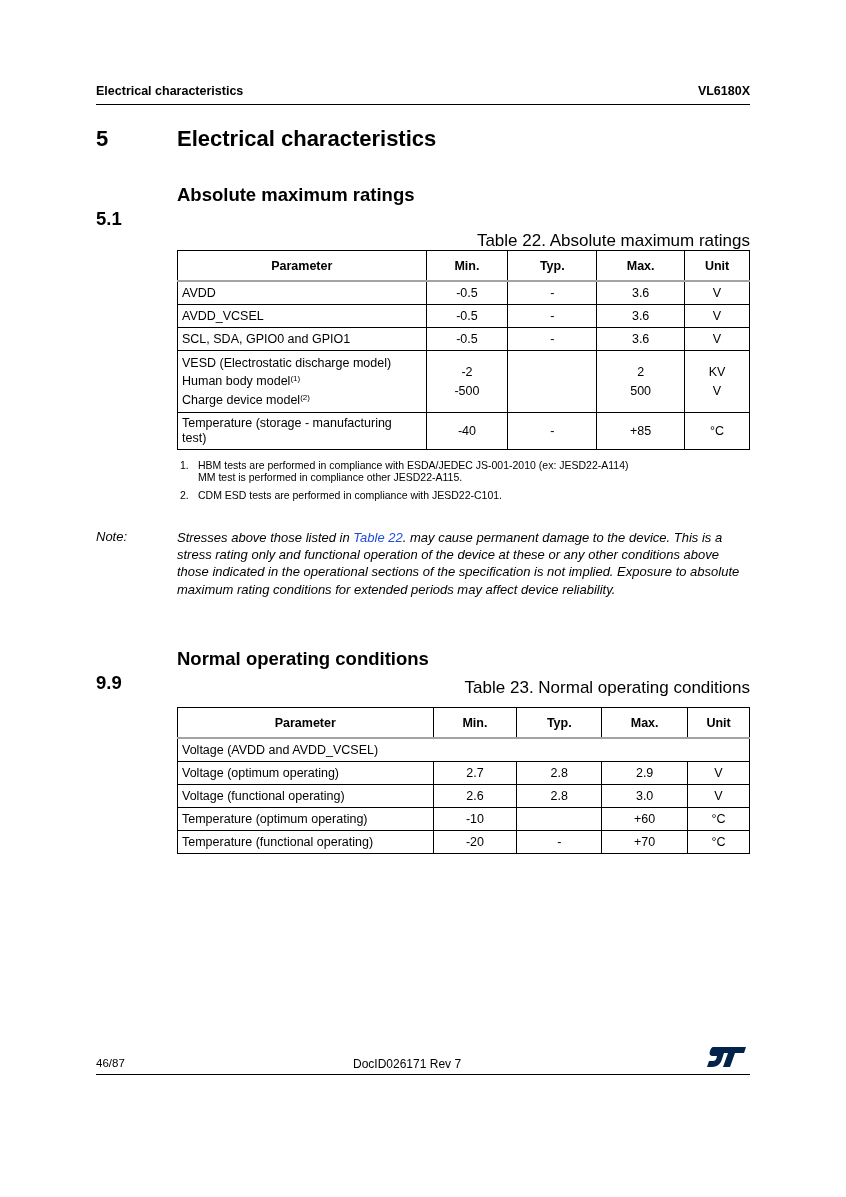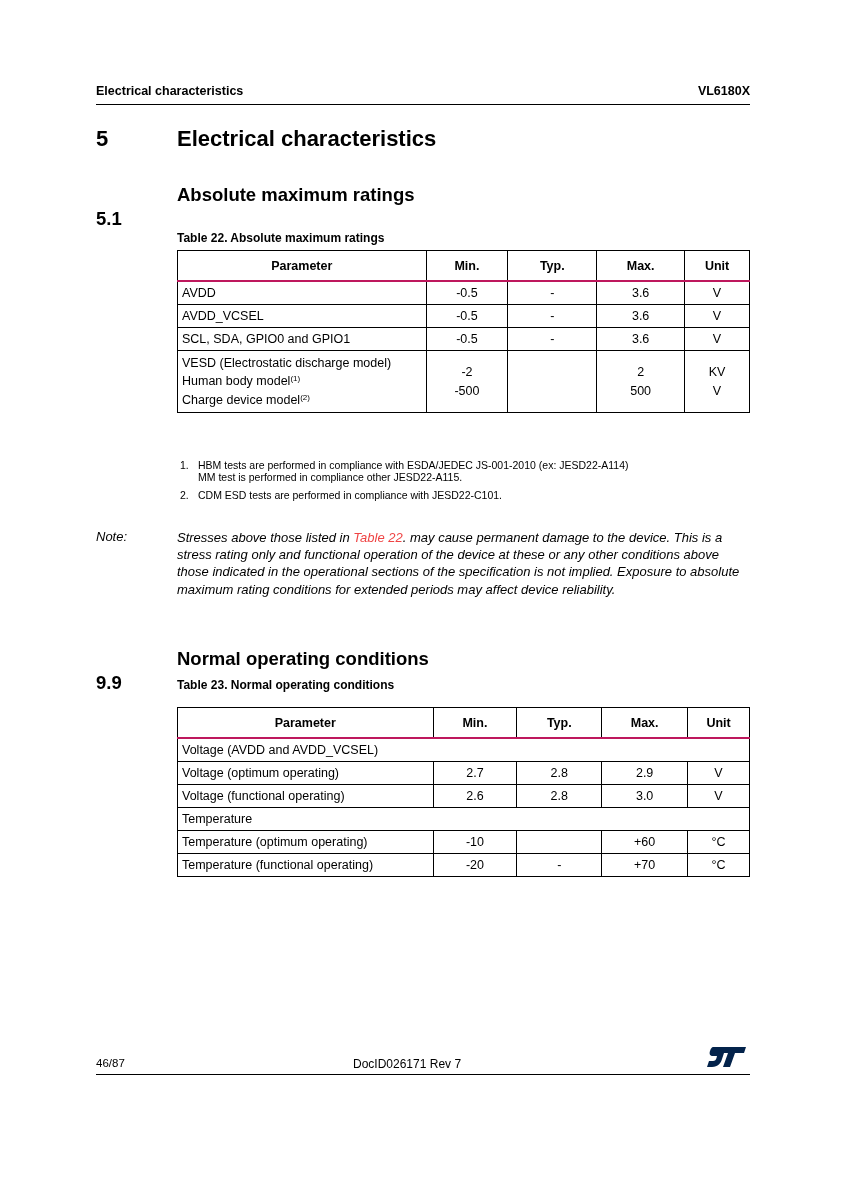--- a/index.html
+++ b/index.html
@@ -5,35 +5,35 @@
     html, body { margin: 0; padding: 0; background: #ffffff; }
     body { width: 846px; height: 1197px; position: relative; font-family: "Liberation Sans", sans-serif; color: #000; overflow: hidden; }
     .abs { position: absolute; }
     .hdr-left { left: 96px; top: 84px; font-size: 12.5px; font-weight: bold; }
     .hdr-right { right: 96px; top: 84px; font-size: 12.5px; font-weight: bold; }
     .hdr-rule { left: 96px; top: 104px; width: 654px; height: 0; border-top: 1.5px solid #000; }
     .h1-num { left: 96px; top: 126px; font-size: 22px; font-weight: bold; }
     .h1-title { left: 177px; top: 126px; font-size: 22px; font-weight: bold; }
     .h2-num { left: 96px; top: 184px; font-size: 18.5px; font-weight: bold; margin-top: 24px; }
     .h2-title { left: 177px; top: 184px; font-size: 18.5px; font-weight: bold; }
-    .caption { font-size: 12px; font-weight: bold; text-align: left; }
+    .caption { font-size: 17px; font-weight: normal; text-align: right; }
     table.dt { position: absolute; border-collapse: collapse; font-size: 12.5px; }
     table.dt th, table.dt td { border: 1px solid #000; padding: 0 4px; }
     table.dt th { font-weight: bold; text-align: center; height: 29px; }
-    table.dt thead tr th { border-bottom: 2px solid #be185d; }
+    table.dt thead tr th { border-bottom: 2px solid #a3a3a3; }
     table.dt td { height: 22px; }
     table.dt td.c { text-align: center; }
     table.dt td.l { text-align: left; }
     .t22 { left: 177px; top: 250px; width: 573px; }
     .t23 { left: 177px; top: 707px; width: 573px; }
     sup { font-size: 8px; vertical-align: 4px; line-height: 0; }
     .fn { font-size: 10.5px; }
     .note-label { left: 96px; top: 529px; font-size: 13px; font-style: italic; }
     .note-body { left: 177px; top: 529px; width: 575px; font-size: 13px; font-style: italic; line-height: 17.2px; }
-    .note-body .ref { color: #ef4444; }
+    .note-body .ref { color: #1d4ed8; }
     .ftr-left { left: 96px; top: 1057px; font-size: 11.5px; }
     .ftr-center { left: 353px; top: 1057px; font-size: 12px; }
     .ftr-rule { left: 96px; top: 1074px; width: 654px; height: 0; border-top: 1.5px solid #000; }
     .logo { left: 707px; top: 1046px; width: 40px; height: 22px; }
   </style>
 </head>
 <body>
 
 <div class="abs hdr-left">Electrical characteristics</div>
 <div class="abs hdr-right">VL6180X</div>
@@ -99,20 +99,30 @@
       <td class="c"></td>
       <td class="c" style="line-height:19px;">
         <div>2</div>
         <div>500</div>
       </td>
       <td class="c" style="line-height:19px;">
         <div>KV</div>
         <div>V</div>
       </td>
     </tr>
+    <tr style="height:37px;">
+      <td class="l" style="line-height:15px;">
+        <div>Temperature (storage - manufacturing</div>
+        <div>test)</div>
+      </td>
+      <td class="c">-40</td>
+      <td class="c">-</td>
+      <td class="c">+85</td>
+      <td class="c">°C</td>
+    </tr>
   </tbody>
 </table>
 
 <div class="fn">
   <div class="abs" style="left:180px; top:459px;">1.</div>
   <div class="abs" style="left:198px; top:459px;">HBM tests are performed in compliance with ESDA/JEDEC JS-001-2010 (ex: JESD22-A114)</div>
   <div class="abs" style="left:198px; top:471px;">MM test is performed in compliance other JESD22-A115.</div>
   <div class="abs" style="left:180px; top:489px;">2.</div>
   <div class="abs" style="left:198px; top:489px;">CDM ESD tests are performed in compliance with JESD22-C101.</div>
 </div>
@@ -154,23 +164,20 @@
       <td class="c">V</td>
     </tr>
     <tr>
       <td class="l">Voltage (functional operating)</td>
       <td class="c">2.6</td>
       <td class="c">2.8</td>
       <td class="c">3.0</td>
       <td class="c">V</td>
     </tr>
     <tr>
-      <td class="l" colspan="5">Temperature</td>
-    </tr>
-    <tr>
       <td class="l">Temperature (optimum operating)</td>
       <td class="c">-10</td>
       <td class="c"></td>
       <td class="c">+60</td>
       <td class="c">°C</td>
     </tr>
     <tr>
       <td class="l">Temperature (functional operating)</td>
       <td class="c">-20</td>
       <td class="c">-</td>

